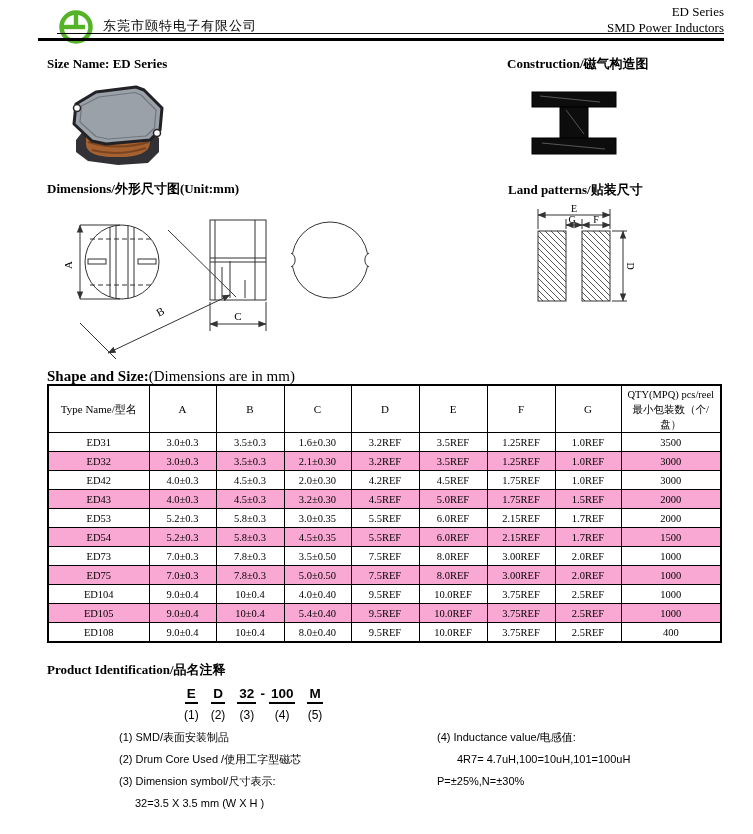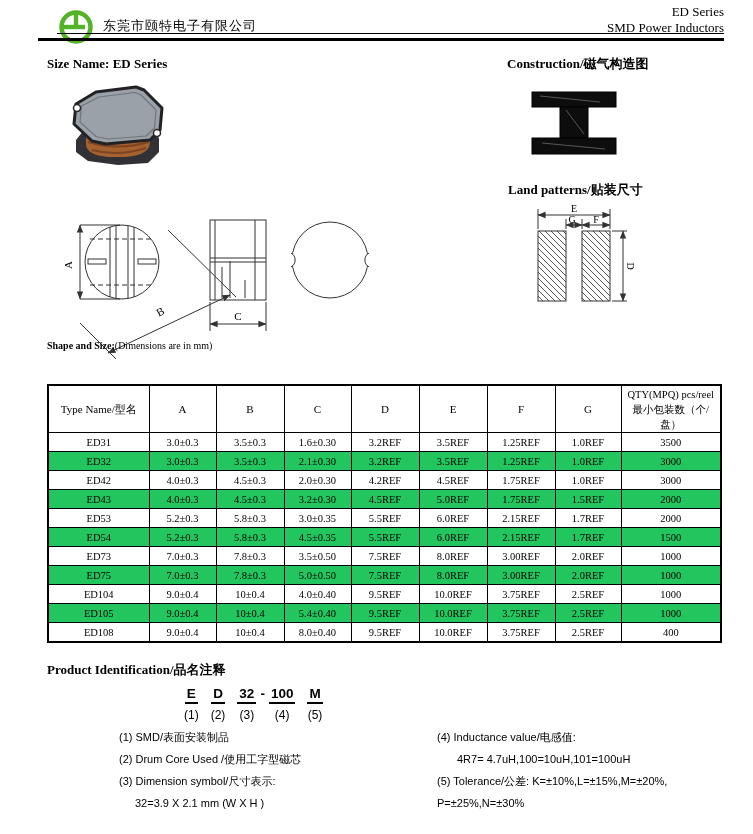--- a/index.html
+++ b/index.html
@@ -10,21 +10,21 @@
   .heading{font-weight:bold;font-size:13px;white-space:nowrap;}
   .hdr-company{font-size:13px;letter-spacing:1px;}
   .hdr-right{text-align:right;font-size:13px;line-height:16px;}
   
   table.size{border-collapse:collapse;table-layout:fixed;width:673px;
              font-size:10.5px;text-align:center;}
   table.size th,table.size td{border:1px solid #000;padding:0 2px;font-weight:normal;}
   table.size{border:2px solid #000;}
   table.size thead th{height:46px;font-size:11px;}
   table.size tbody td{height:18px;}
-  table.size tr.stripe td{background:#22c55e;}
+  table.size tr.stripe td{background:#f9a8d4;}
   .qty-line{line-height:15px;font-size:10.5px;}
   
   .pn-row{display:flex;align-items:flex-start;font-family:"Liberation Sans",sans-serif;}
   .pn-col{display:flex;flex-direction:column;align-items:center;margin:0 6px;}
   .pn-tok{font-weight:bold;font-size:13.5px;line-height:16px;border-bottom:2px solid #000;padding:0 2px;}
   .pn-idx{margin-top:4px;font-size:12px;line-height:14px;}
   .pn-dash{font-weight:bold;font-size:13.5px;line-height:16px;margin:0 -2px;}
   
   .notes{font-family:"Liberation Sans",sans-serif;font-size:11px;}
   .notes div{height:22px;line-height:22px;white-space:nowrap;margin-left:44px;}
@@ -65,20 +65,21 @@
     <circle cx="95" cy="49" r="3.5" fill="#ffffff" stroke="#26262a" stroke-width="1.5"></circle>
   </svg>
 
   <svg class="abs" style="left:530px;top:90px" width="88" height="66" viewBox="0 0 88 66">
     <rect x="2" y="2" width="84" height="15" fill="#0d0d0d" stroke="#000"></rect>
     <rect x="30" y="17" width="28" height="31" fill="#0d0d0d" stroke="#000"></rect>
     <rect x="2" y="48" width="84" height="16" fill="#0d0d0d" stroke="#000"></rect>
     <path d="M10,6 L70,12 M36,20 L54,44 M12,53 L75,59" stroke="#777" stroke-width="0.7" fill="none"></path>
   </svg>
 
+  <div class="abs heading" style="left:47px;top:180px">Dimensions/外形尺寸图(Unit:mm)</div>
   <div class="abs heading" style="left:508px;top:181px">Land patterns/贴装尺寸</div>
 
   <svg class="abs" style="left:50px;top:205px" width="330" height="155" viewBox="0 0 330 155">
     <defs>
       <marker id="arw" viewBox="0 0 10 10" refX="9.5" refY="5" markerWidth="8" markerHeight="8" orient="auto-start-reverse">
           <path d="M0,1 L10,5 L0,9 z" fill="#333"></path>
         </marker>
     </defs>
     <g stroke="#333" fill="none" stroke-width="1">
 
@@ -129,21 +130,21 @@
       <path d="M77,22 L105,22" marker-start="url(#arw2)" marker-end="url(#arw2)"></path>
       <path d="M107,28 L122,28 M107,98 L122,98"></path>
       <path d="M118,28 L118,98" marker-start="url(#arw2)" marker-end="url(#arw2)"></path>
     </g>
     <text x="69" y="9" font-size="10" fill="#000" text-anchor="middle">E</text>
     <text x="67" y="20" font-size="10" fill="#000" text-anchor="middle">G</text>
     <text x="91" y="20" font-size="10" fill="#000" text-anchor="middle">F</text>
     <text x="122" y="63" font-size="10" fill="#000" text-anchor="middle" transform="rotate(90 122 63)">D</text>
   </svg>
 
-  <div class="abs" style="left:47px;top:340px;font-size:10px">
+  <div class="abs" style="left:47px;top:368px;font-size:15px">
     <span style="font-weight:bold">Shape and Size:</span><span>(Dimensions are in mm)</span>
   </div>
 
   <table class="size abs" style="left:47px;top:384px">
     <colgroup>
       <col style="width:101px">
         <col style="width:67px">
         <col style="width:68px">
       <col style="width:67px">
         <col style="width:68px">
@@ -316,22 +317,21 @@
     <div class="pn-col">
       <span class="pn-tok">M</span>
       <span class="pn-idx">(5)</span>
     </div>
   </div>
 
   <div class="abs notes" style="left:75px;top:726px">
     <div>(1) SMD/表面安装制品</div>
     <div>(2) Drum Core Used /使用工字型磁芯</div>
     <div>(3) Dimension symbol/尺寸表示:</div>
-    <div class="indent16">32=3.9 X 2.1 mm (W X H )</div>
+    <div class="indent16">32=3.5 X 3.5 mm (W X H )</div>
   </div>
   <div class="abs notes" style="left:393px;top:726px">
     <div>(4) Inductance value/电感值:</div>
     <div class="indent20">4R7= 4.7uH,100=10uH,101=100uH</div>
-    <div>(5) Tolerance/公差: K=±10%,L=±15%,M=±20%,</div>
     <div>P=±25%,N=±30%</div>
   </div>
 
 </div>
 
 </body></html>

